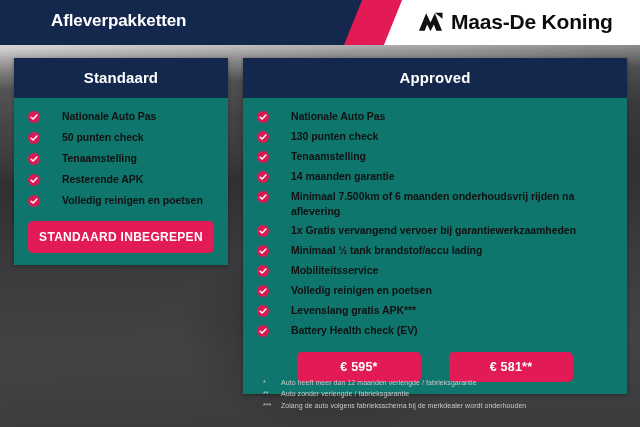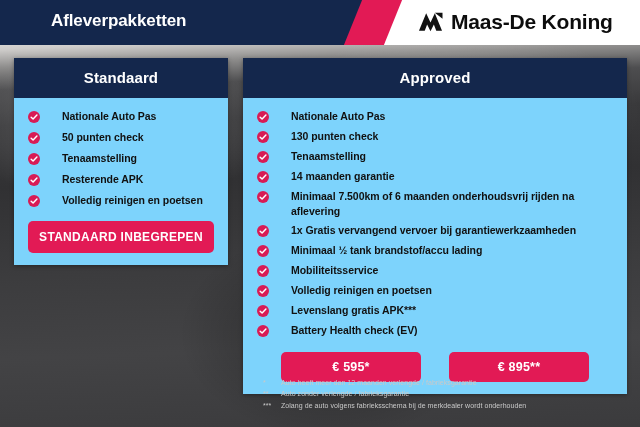--- a/index.html
+++ b/index.html
@@ -90,21 +90,21 @@
     color: #0d0d0d;
     font-size: 21px;
     font-weight: bold;
     letter-spacing: -0.2px;
     white-space: nowrap;
   }
 
   
   .card {
     position: absolute;
-    background: #7dd3fc;
+    background: #0f766e;
     box-shadow: 0 1px 4px rgba(0,0,0,0.35);
     z-index: 4;
   }
   .card-standard { left: 14px;  top: 58px; width: 214px; }
   .card-approved { left: 243px; top: 58px; width: 384px; }
 
   .card-head {
     background: #14274c;
     color: #ffffff;
     text-align: center;
@@ -160,21 +160,21 @@
     font-size: 12px;
     letter-spacing: 0.3px;
   }
   .price-row {
     display: flex;
     justify-content: center;
     gap: 28px;
     margin-top: 14px;
   }
   .btn-price {
-    width: 140px;
+    width: 124px;
     padding: 8px 4px;
     font-size: 12.5px;
     letter-spacing: 0.2px;
   }
 
   
   .footnotes {
     position: absolute;
     left: 263px;
     top: 377px;
@@ -336,21 +336,21 @@
       <li class="feature-item">
         <svg class="check-icon" viewBox="0 0 16 16">
           <circle cx="8" cy="8" r="8" fill="#d81b55"></circle>
           <path d="M4.2 8.2 L6.8 10.8 L11.9 5.3" stroke="#ffffff" stroke-width="1.9" fill="none" stroke-linecap="round" stroke-linejoin="round"></path>
         </svg>
         <span class="feature-text">Battery Health check (EV)</span>
       </li>
     </ul>
     <div class="price-row">
       <button class="btn btn-price">€ 595*</button>
-      <button class="btn btn-price">€ 895**</button>
+      <button class="btn btn-price">€ 581**</button>
     </div>
   </div>
 </div>
 
 <div class="footnotes">
   <div class="footnote">
     <span class="fn-mark">*</span>
     <span class="fn-text">Auto heeft meer dan 12 maanden verlengde / fabrieksgarantie</span>
   </div>
   <div class="footnote">

